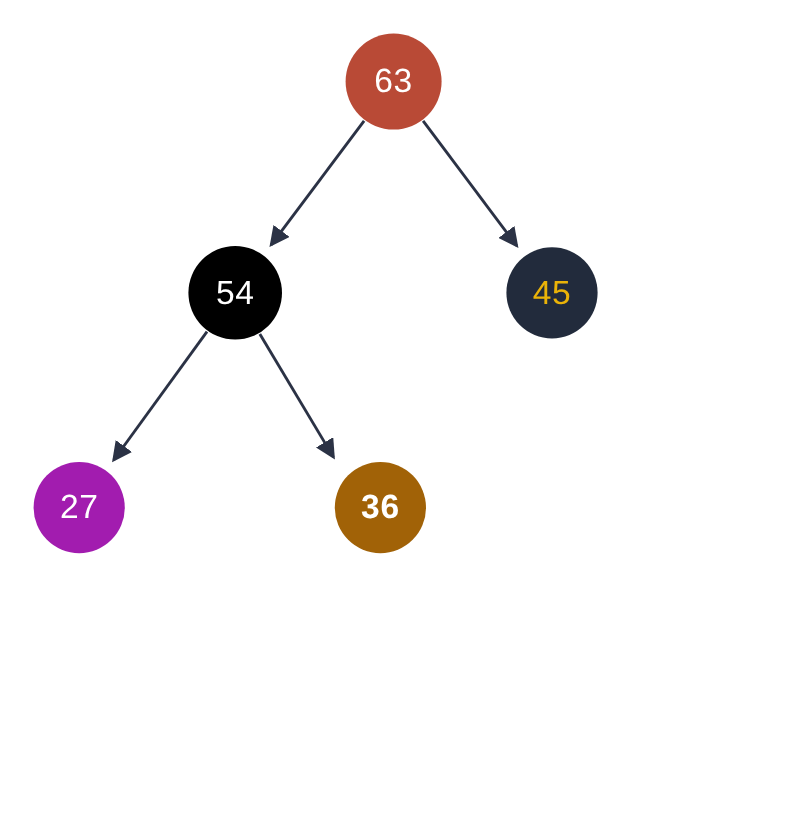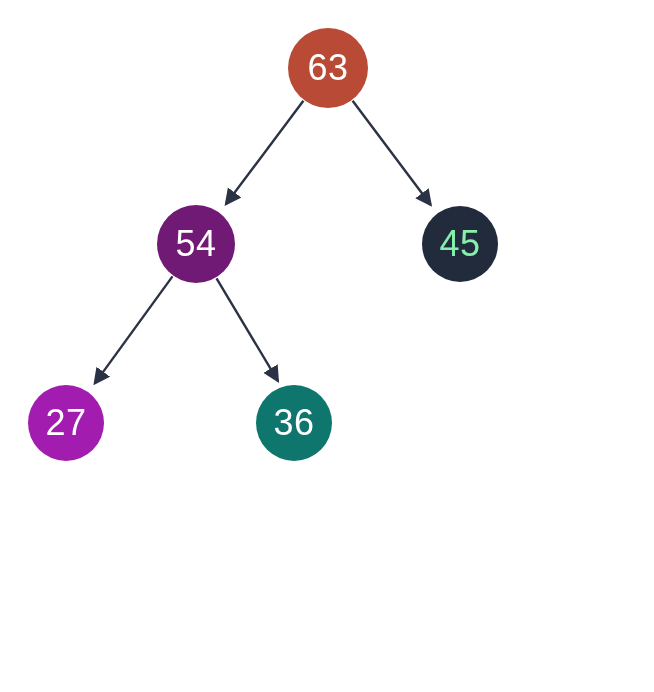--- a/index.html
+++ b/index.html
@@ -23,21 +23,21 @@
     height: 560px;
   }
 
   .tree-node {
     position: absolute;
     border-radius: 50%;
     display: flex;
     align-items: center;
     justify-content: center;
     color: #ffffff;
-    font-size: 36px;
+    font-size: 28px;
     font-family: "Liberation Sans", sans-serif;
     letter-spacing: 0.5px;
     line-height: 1;
     user-select: none;
   }
 
   .array-section {
     position: absolute;
     left: 0;
     top: 570px;
@@ -63,30 +63,30 @@
         <line x1="352.6" y1="100.80000000000001" x2="430.6" y2="204.8" stroke="#2b3245" stroke-width="2.4" marker-end="url(#arrowhead)"></line>
         <line x1="172.4946390754219" y1="276.3650738884576" x2="94.79406713260818" y2="383.3527844866395" stroke="#2b3245" stroke-width="2.4" marker-end="url(#arrowhead)"></line>
         <line x1="216.52338844933192" y1="278.33351899467675" x2="277.8588491495684" y2="380.941439231521" stroke="#2b3245" stroke-width="2.4" marker-end="url(#arrowhead)"></line>
       </g>
   </svg>
 
   <div id="node-layer">
       <div class="tree-node" style="left: 288px; top: 28px; width: 80px; height: 80px; background: rgb(185, 74, 54); color: rgb(255, 255, 255);">
         <span>63</span>
       </div>
-      <div class="tree-node" style="left: 157px; top: 205px; width: 78px; height: 78px; background: #701a75; color: rgb(255, 255, 255); text-align: right;">
+      <div class="tree-node" style="left: 157px; top: 205px; width: 78px; height: 78px; background: #000000; color: rgb(255, 255, 255); text-align: right;">
         <span>54</span>
       </div>
-      <div class="tree-node" style="left: 422px; top: 206px; width: 76px; height: 76px; background: rgb(34, 43, 60); color: #86efac;">
+      <div class="tree-node" style="left: 422px; top: 206px; width: 76px; height: 76px; background: rgb(34, 43, 60); color: #eab308;">
         <span>45</span>
       </div>
       <div class="tree-node" style="left: 28px; top: 385px; width: 76px; height: 76px; background: #a21caf; color: rgb(255, 255, 255);">
         <span>27</span>
       </div>
-      <div class="tree-node" style="left: 256px; top: 385px; width: 76px; height: 76px; background: #0f766e; color: rgb(255, 255, 255);">
+      <div class="tree-node" style="left: 279px; top: 385px; width: 76px; height: 76px; background: #a16207; color: rgb(255, 255, 255); font-weight: bold;">
         <span>36</span>
       </div>
     </div>
 
   <div class="array-section">
     
     
   </div>
 
 </div>

